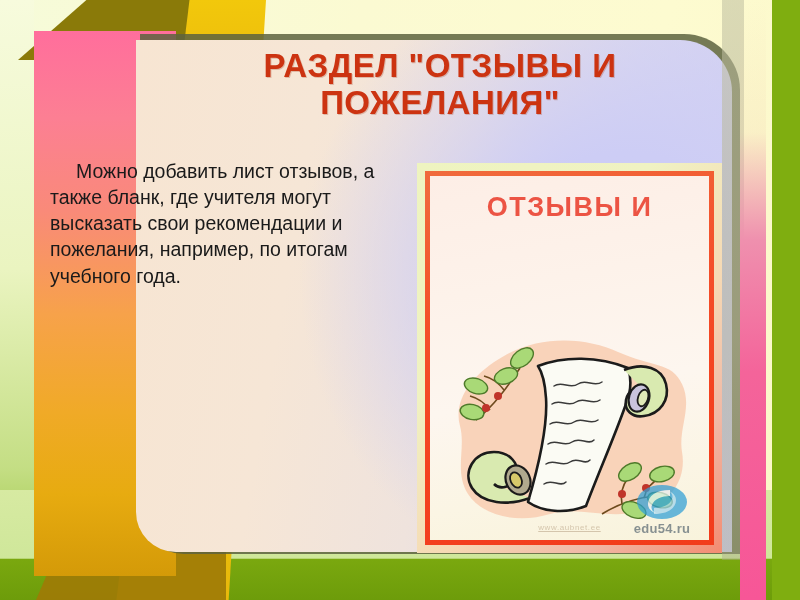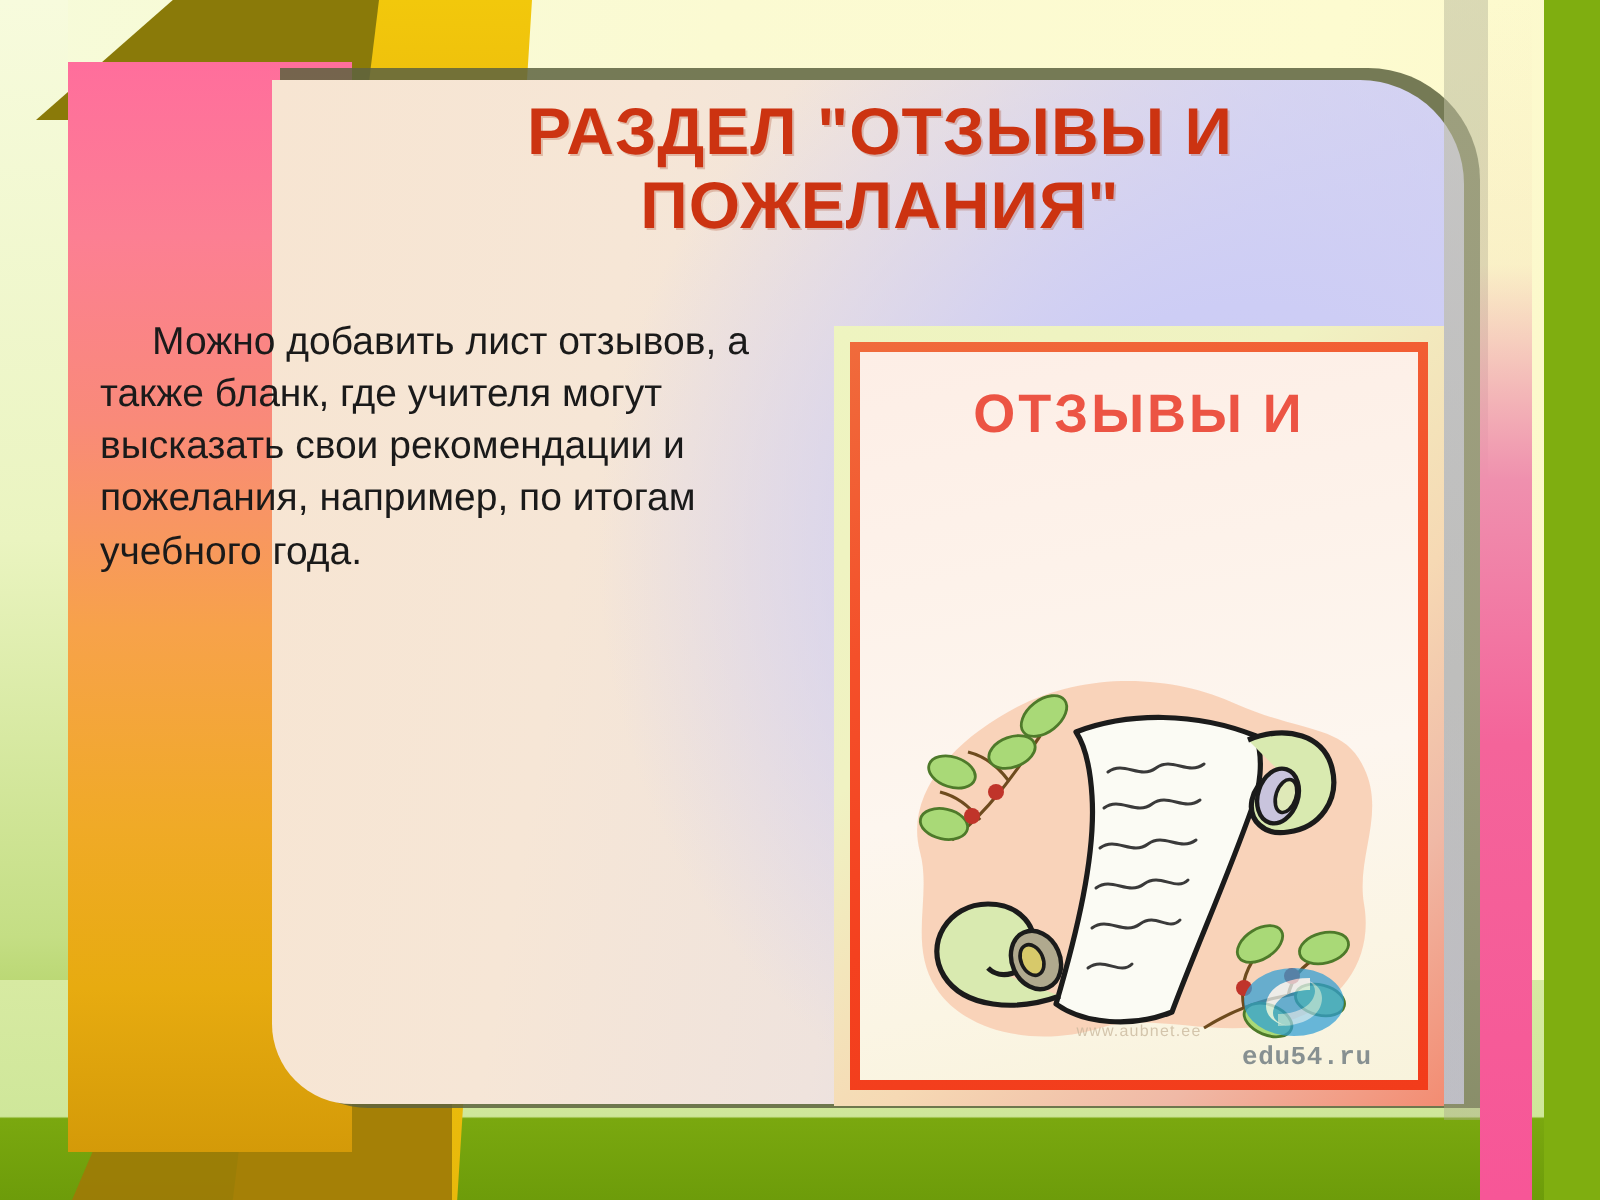--- a/index.html
+++ b/index.html
@@ -200,40 +200,40 @@
     position: absolute;
     left: 50%;
     top: 152px;
     transform: translateX(-50%);
   }
 
   .poster-logo {
     position: absolute;
     right: 6px; bottom: 4px;
     width: 82px;
-    text-align: left;
+    text-align: center;
     opacity: .72;
-    font-family: Liberation Mono, monospace;
   }
   .poster-logo .logo-text {
     font-size: 13px;
     font-weight: bold;
     color: #5c6b74;
     letter-spacing: .3px;
     margin-top: -4px;
   }
   .poster-watermark {
     position: absolute;
-    left: 0; bottom: 20px;
+    left: 0; bottom: 8px;
     width: 100%;
     text-align: center;
     font-size: 8px;
     color: #c8b69b;
     letter-spacing: .6px;
     opacity: .75;
+    text-decoration: underline;
   }
 </style>
 </head>
 <body>
 
 <div id="slide">
 
   <div class="bg-cream"></div>
   <div class="bg-green-left"></div>
   <div class="bg-green-bottom"></div>

